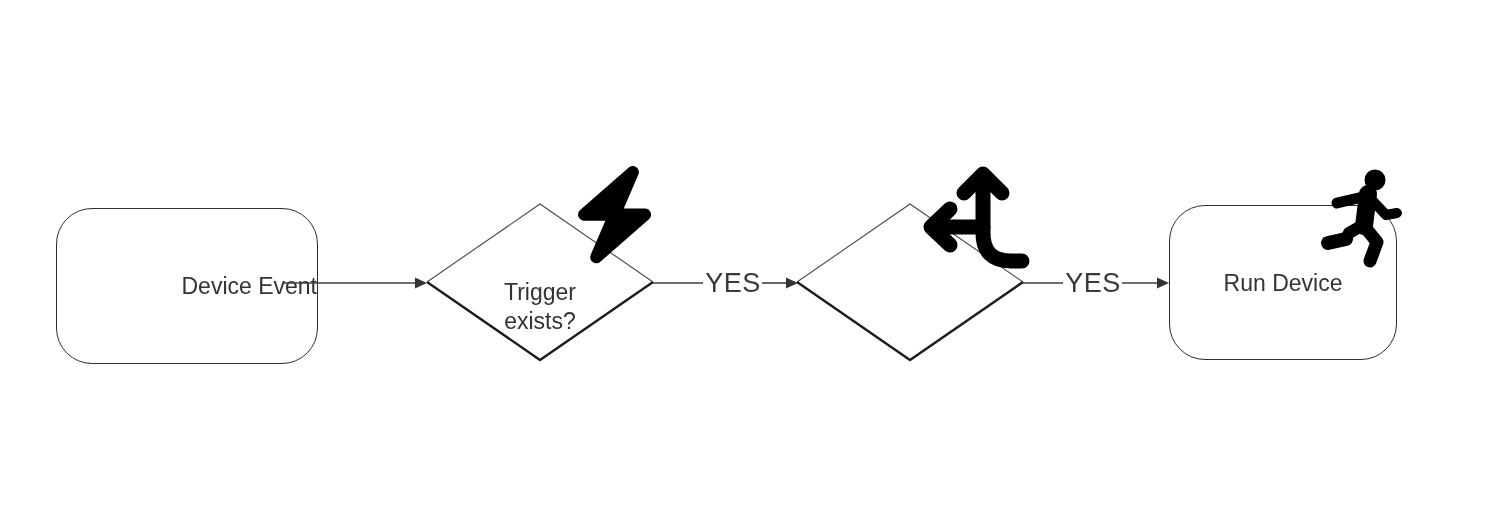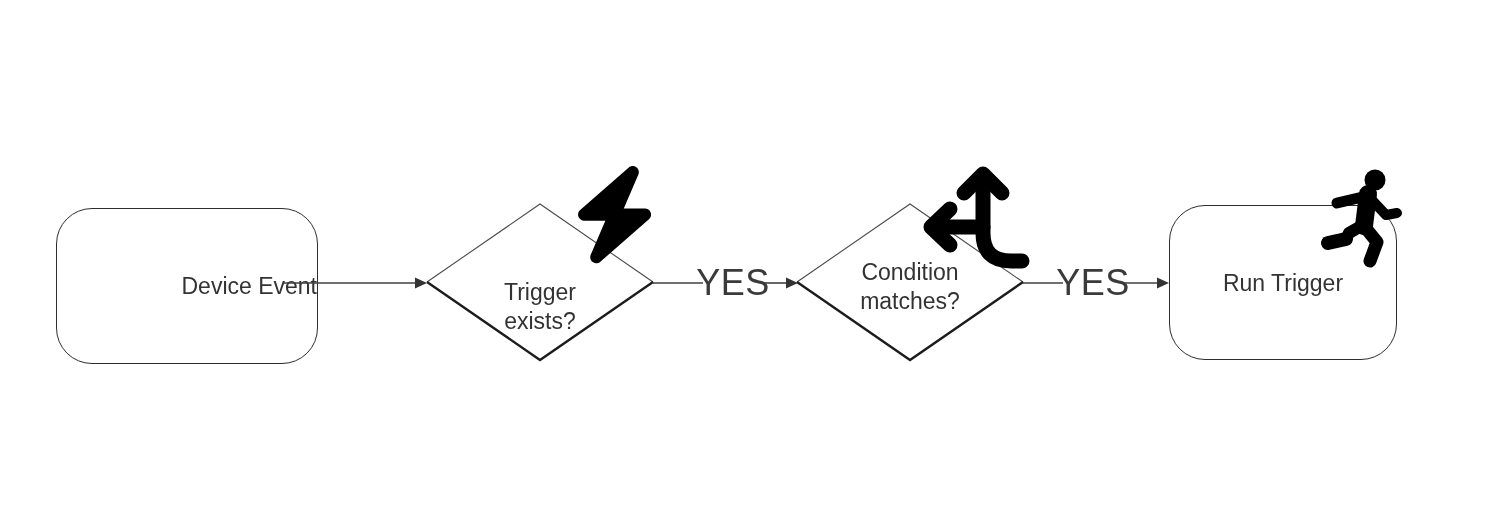--- a/index.html
+++ b/index.html
@@ -35,42 +35,42 @@
     justify-content: center;
     text-align: center;
     color: #333333;
     z-index: 3;
   }
   .diamond-label {
     font-size: 23px;
     line-height: 29px;
   }
   .yes-label {
-    font-size: 36px;
+    font-size: 27px;
     color: #3a3a3a;
     letter-spacing: 0.5px;
   }
   svg.overlay {
     position: absolute;
     left: 0; top: 0;
     z-index: 2;
     pointer-events: none;
   }
 </style>
 </head>
 <body>
 
 <div class="canvas">
 
   <div class="node-box" style="left:56px; top:208px; width:262px; height:156px;justify-content:flex-end;">
     <div class="node-label">Device Event</div>
   </div>
 
   <div class="node-box" style="left:1169px; top:205px; width:228px; height:155px;">
-    <div class="node-label">Run Trigger</div>
+    <div class="node-label">Run Device</div>
   </div>
 
   <svg class="overlay" width="1485" height="523" viewBox="0 0 1485 523">
 
     <path d="M 283 283 L 416 283" stroke="#404040" stroke-width="1.6" fill="none"></path>
     <polygon points="415,277.5 427,283 415,288.5" fill="#333333"></polygon>
 
     <path d="M 653 283 L 703 283" stroke="#404040" stroke-width="1.6" fill="none"></path>
     <path d="M 762 283 L 787 283" stroke="#404040" stroke-width="1.6" fill="none"></path>
     <polygon points="786,277.5 798,283 786,288.5" fill="#333333"></polygon>
@@ -110,19 +110,18 @@
         <path d="M 49 37 L 64 53 L 75 51" stroke-width="10"></path>
         <path d="M 41 63 L 27 71 L 24 77" stroke-width="12"></path>
         <path d="M 6 81 L 24 77" stroke-width="14"></path>
         <path d="M 42 64 L 55 80 L 48 99" stroke-width="13"></path>
       </g>
     </g>
   </svg>
 
   <div class="float-label diamond-label" style="left:480px; top:255px; width:120px; height:64px;margin-top:20px;">Trigger exists?</div>
 
-  <div class="float-label diamond-label" style="left:848px; top:255px; width:124px; height:64px;">Condition matches?</div>
 
   <div class="float-label yes-label" style="left:703px; top:267px; width:60px; height:32px;">YES</div>
 
   <div class="float-label yes-label" style="left:1063px; top:267px; width:60px; height:32px;">YES</div>
 
 </div>
 
 </body></html>

